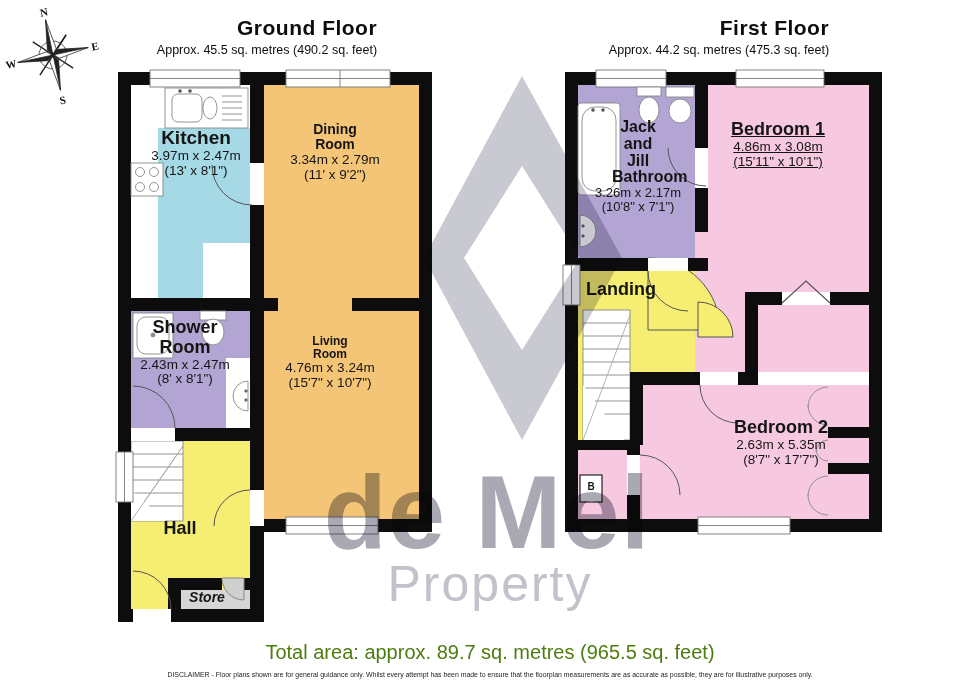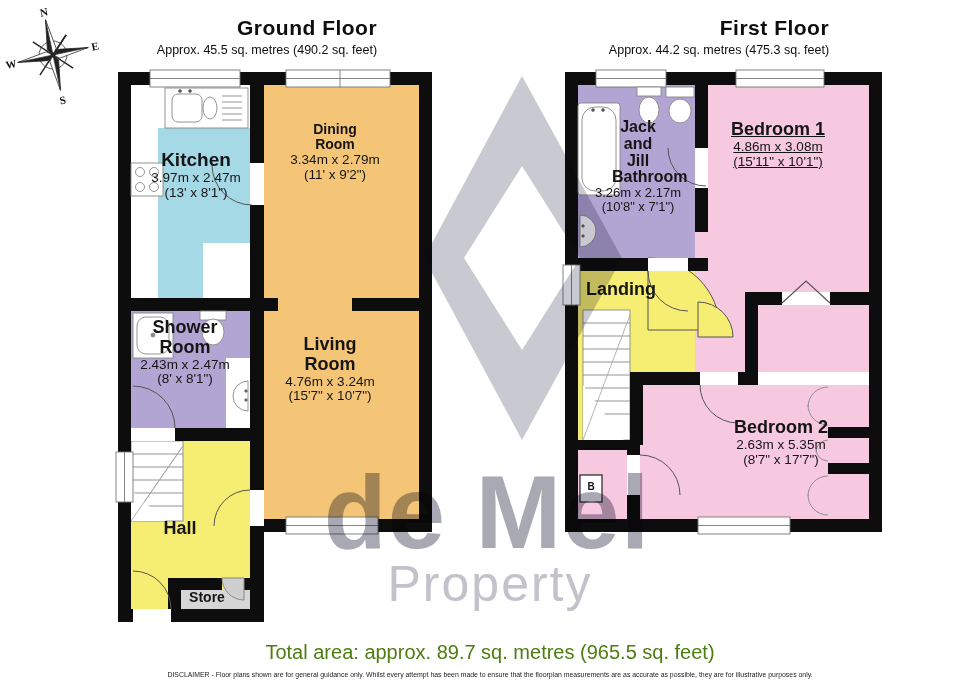--- a/index.html
+++ b/index.html
@@ -290,44 +290,44 @@
   <div class="floor-title" style="left:267px;top:16px;">
     <span class="t">Ground Floor</span>
     <span class="s">Approx. 45.5 sq. metres (490.2 sq. feet)</span>
   </div>
   <div class="floor-title" style="left:719px;top:16px;">
     <span class="t">First Floor</span>
     <span class="s">Approx. 44.2 sq. metres (475.3 sq. feet)</span>
   </div>
 
   <div class="rlabel" style="left:196px;top:128px;">
-    <span class="nm" style="font-size:19px;margin-top:22px;">Kitchen</span>
+    <span class="nm" style="font-size:19px;">Kitchen</span>
     <span class="dm">3.97m x 2.47m</span>
     <span class="dm">(13' x 8'1")</span>
   </div>
   <div class="rlabel" style="left:335px;top:122px;">
     <span class="nm" style="font-size:14px;width:70px;">Dining Room</span>
     <span class="dm">3.34m x 2.79m</span>
     <span class="dm">(11' x 9'2")</span>
   </div>
   <div class="rlabel" style="left:330px;top:335px;">
-    <span class="nm" style="font-size:18px;width:60px;">Living Room</span>
+    <span class="nm" style="font-size:12px;width:60px;">Living Room</span>
     <span class="dm">4.76m x 3.24m</span>
     <span class="dm">(15'7" x 10'7")</span>
   </div>
   <div class="rlabel" style="left:185px;top:318px;">
     <span class="nm" style="font-size:18px;width:75px;">Shower Room</span>
     <span class="dm">2.43m x 2.47m</span>
     <span class="dm">(8' x 8'1")</span>
   </div>
   <div class="rlabel" style="left:180px;top:519px;">
     <span class="nm" style="font-size:18px;">Hall</span>
   </div>
   <div class="rlabel" style="left:207px;top:590px;">
-    <span class="nm" style="font-size:14px;">Store</span>
+    <span class="nm" style="font-size:14px;font-style:italic;">Store</span>
   </div>
   <div class="rlabel" style="left:638px;top:119px;">
     <span class="nm" style="font-size:16px;width:52px;line-height:1.05;">Jack and Jill Bathroom</span>
     <span class="dm" style="font-size:13px;">3.26m x 2.17m</span>
     <span class="dm" style="font-size:13px;">(10'8" x 7'1")</span>
   </div>
   <div class="rlabel" style="left:778px;top:120px;text-decoration:underline;">
     <span class="nm" style="font-size:18px;white-space:nowrap;">Bedroom 1</span>
     <span class="dm">4.86m x 3.08m</span>
     <span class="dm">(15'11" x 10'1")</span>

